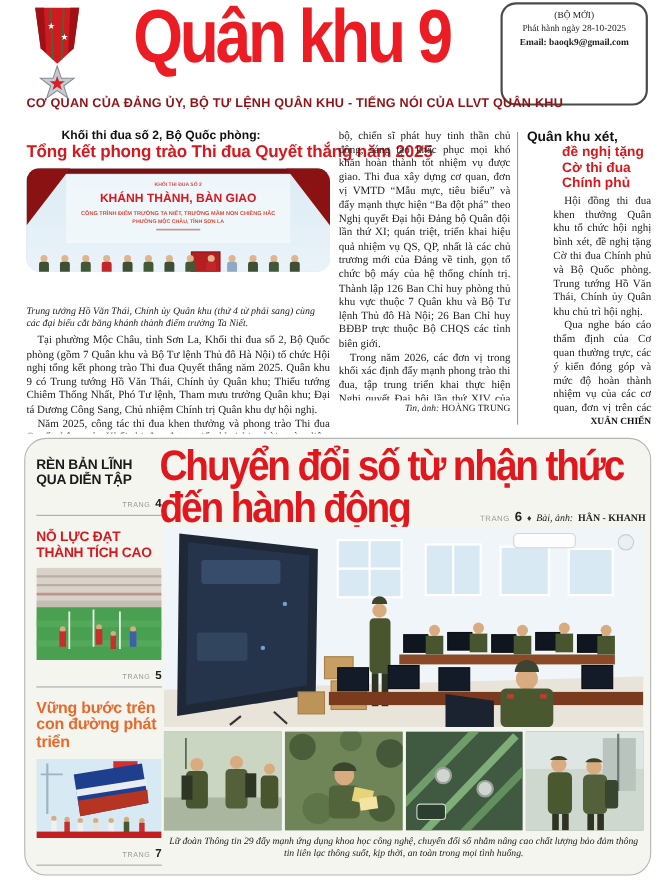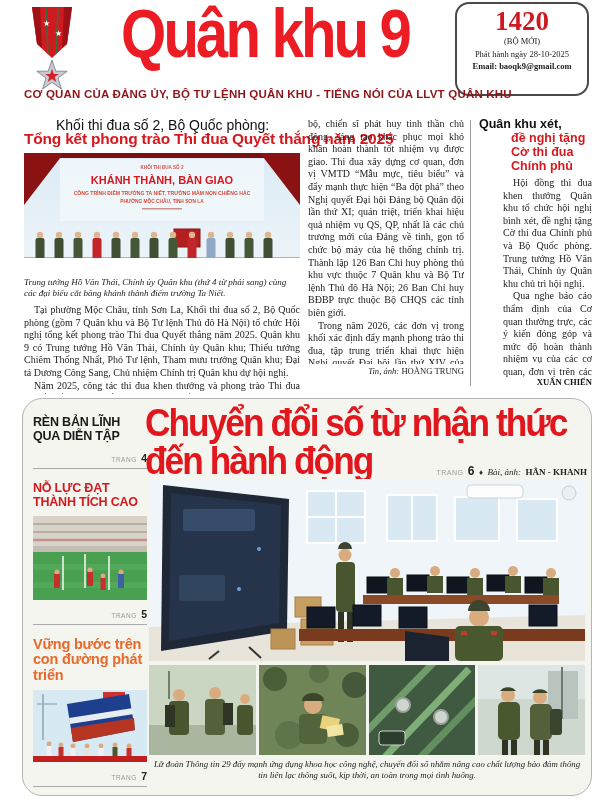--- a/index.html
+++ b/index.html
@@ -12,24 +12,24 @@
       transform:scale(.97,1.14);transform-origin:center top;white-space:nowrap;}
   .issue-box{position:absolute;left:455px;top:2px;width:134px;height:94px;box-sizing:border-box;
       border:2px solid #4a4a4a;border-radius:14px;text-align:center;padding-top:3px;background:#fff;}
   .ib-year{font-size:13.5px;font-weight:bold;color:#2a2a2a;letter-spacing:-.3px;}
   .ib-num{font-family:"Liberation Serif",serif;font-size:27px;font-weight:bold;color:#CF1920;line-height:1.05;}
   .ib-small{font-family:"Liberation Serif",serif;font-size:8.5px;color:#222;line-height:1.45;}
   .ib-bold{font-weight:bold;}
   .tagline{position:absolute;left:24px;top:88px;width:432px;text-align:right;
       font-size:11.5px;font-weight:bold;color:#8F1418;letter-spacing:.2px;white-space:nowrap;}
   
-  .kicker{position:absolute;left:24px;top:117px;font-size:14px;font-weight:normal;color:#111;padding-left:32px;}
+  .kicker{position:absolute;left:24px;top:117px;font-size:11px;font-weight:bold;color:#111;padding-left:32px;}
   .lead-headline{position:absolute;left:24px;top:130px;width:440px;font-size:15.5px;
       font-weight:bold;color:#D6191F;letter-spacing:-.2px;}
-  .lead-photo{position:absolute;left:24px;top:153px;width:276px;height:105px;overflow:hidden;background:#cfe0ee;}
+  .lead-photo{position:absolute;left:24px;top:153px;width:276px;height:94px;overflow:hidden;background:#cfe0ee;border-radius:12px;}
   .lead-caption{position:absolute;left:24px;top:277px;width:276px;
       font-family:"Liberation Serif",serif;font-style:italic;font-size:9px;color:#222;line-height:1.25;}
   .body-text{font-family:"Liberation Serif",serif;font-size:10px;line-height:1.26;
       text-align:justify;color:#222;}
   .body-text p{margin:0;text-indent:10px;}
   .body-text p.noind{text-indent:0;}
   .col1{position:absolute;left:24px;top:304px;width:276px;height:90px;overflow:hidden;}
   .col2{position:absolute;left:308px;top:118px;width:156px;height:246px;overflow:hidden;}
   .lead-byline{position:absolute;left:308px;top:366px;width:156px;text-align:right;
       font-family:"Liberation Serif",serif;font-size:8.6px;}
@@ -82,21 +82,20 @@
       <line x1="34" y1="2" x2="32" y2="48" stroke="#3f6b3a" stroke-width="1.6"></line>
       <text x="19" y="20" font-size="8" fill="#ffffff">★</text>
       <text x="31" y="30" font-size="8" fill="#ffffff">★</text>
       <polygon points="28,54 31.8,65.2 43.2,65.2 34,72.2 37.5,83 28,76.4 18.5,83 22,72.2 12.8,65.2 24.2,65.2" fill="#C6CBD1" stroke="#878D96" stroke-width="1"></polygon>
       <polygon points="28,62.8 29.7,67.9 34.8,67.9 30.7,71 32.3,75.9 28,72.9 23.7,75.9 25.3,71 21.2,67.9 26.3,67.9" fill="#D42026"></polygon>
     </svg>
   </div>
   <div class="mast-title">Quân khu 9</div>
 
   <div class="issue-box">
-    <div class="ib-num">1420</div>
     <div class="ib-small">(BỘ MỚI)</div>
     <div class="ib-small">Phát hành ngày 28-10-2025</div>
     <div class="ib-small ib-bold">Email: baoqk9@gmail.com</div>
   </div>
 
   <div class="tagline">CƠ QUAN CỦA ĐẢNG ỦY, BỘ TƯ LỆNH QUÂN KHU - TIẾNG NÓI CỦA LLVT QUÂN KHU</div>
 
   <div class="kicker">Khối thi đua số 2, Bộ Quốc phòng:</div>
   <div class="lead-headline">Tổng kết phong trào Thi đua Quyết thắng năm 2025</div>
 

